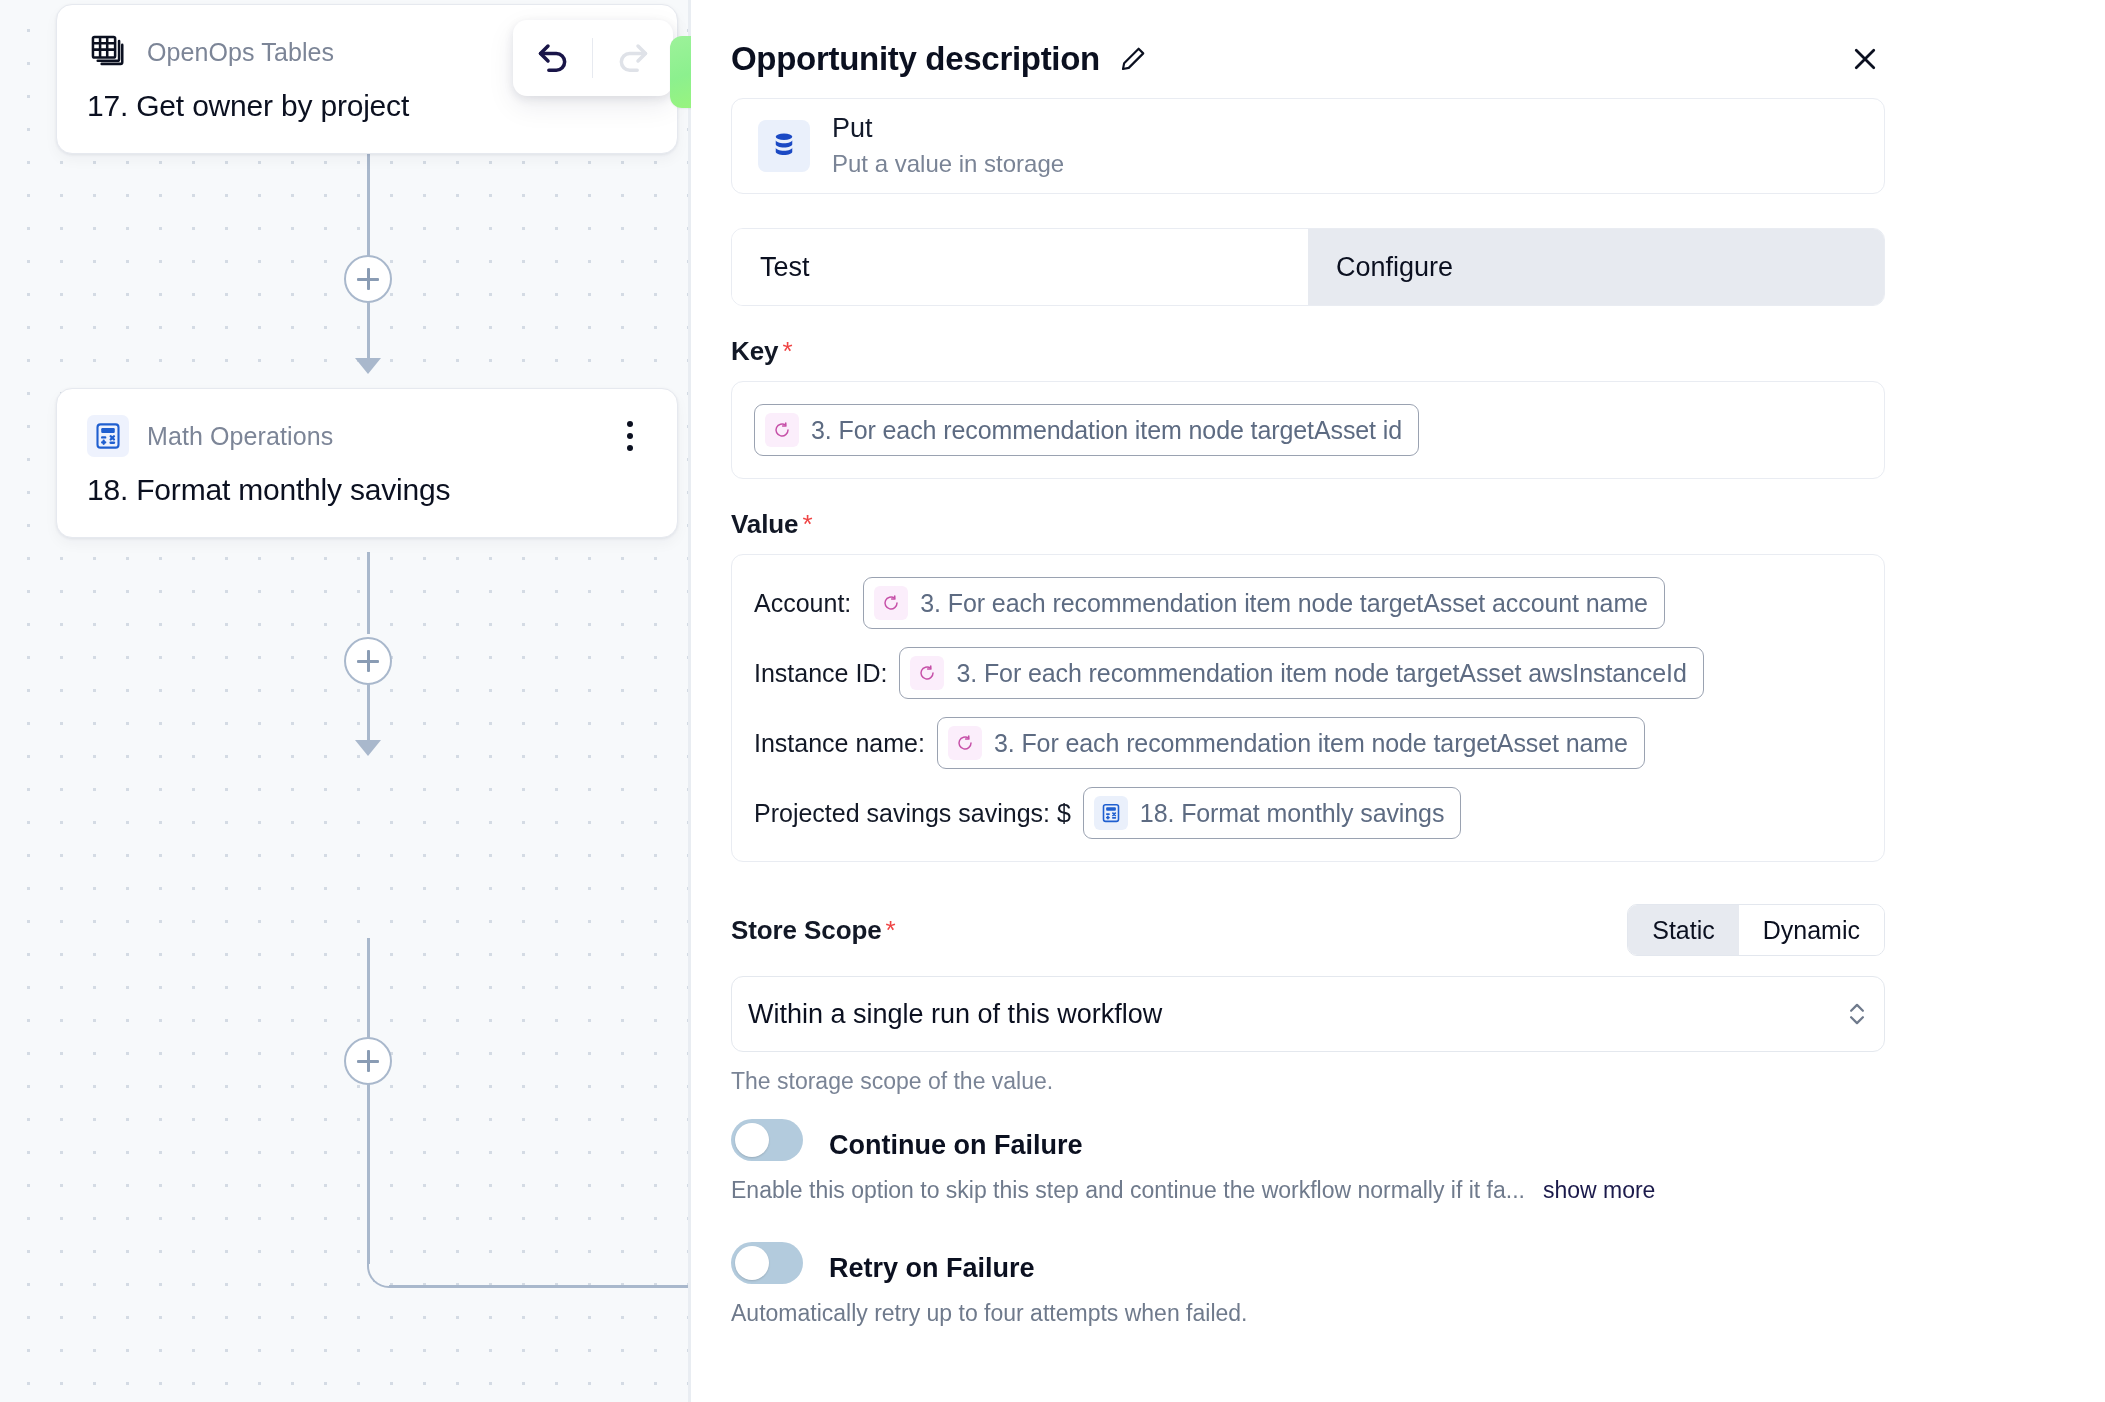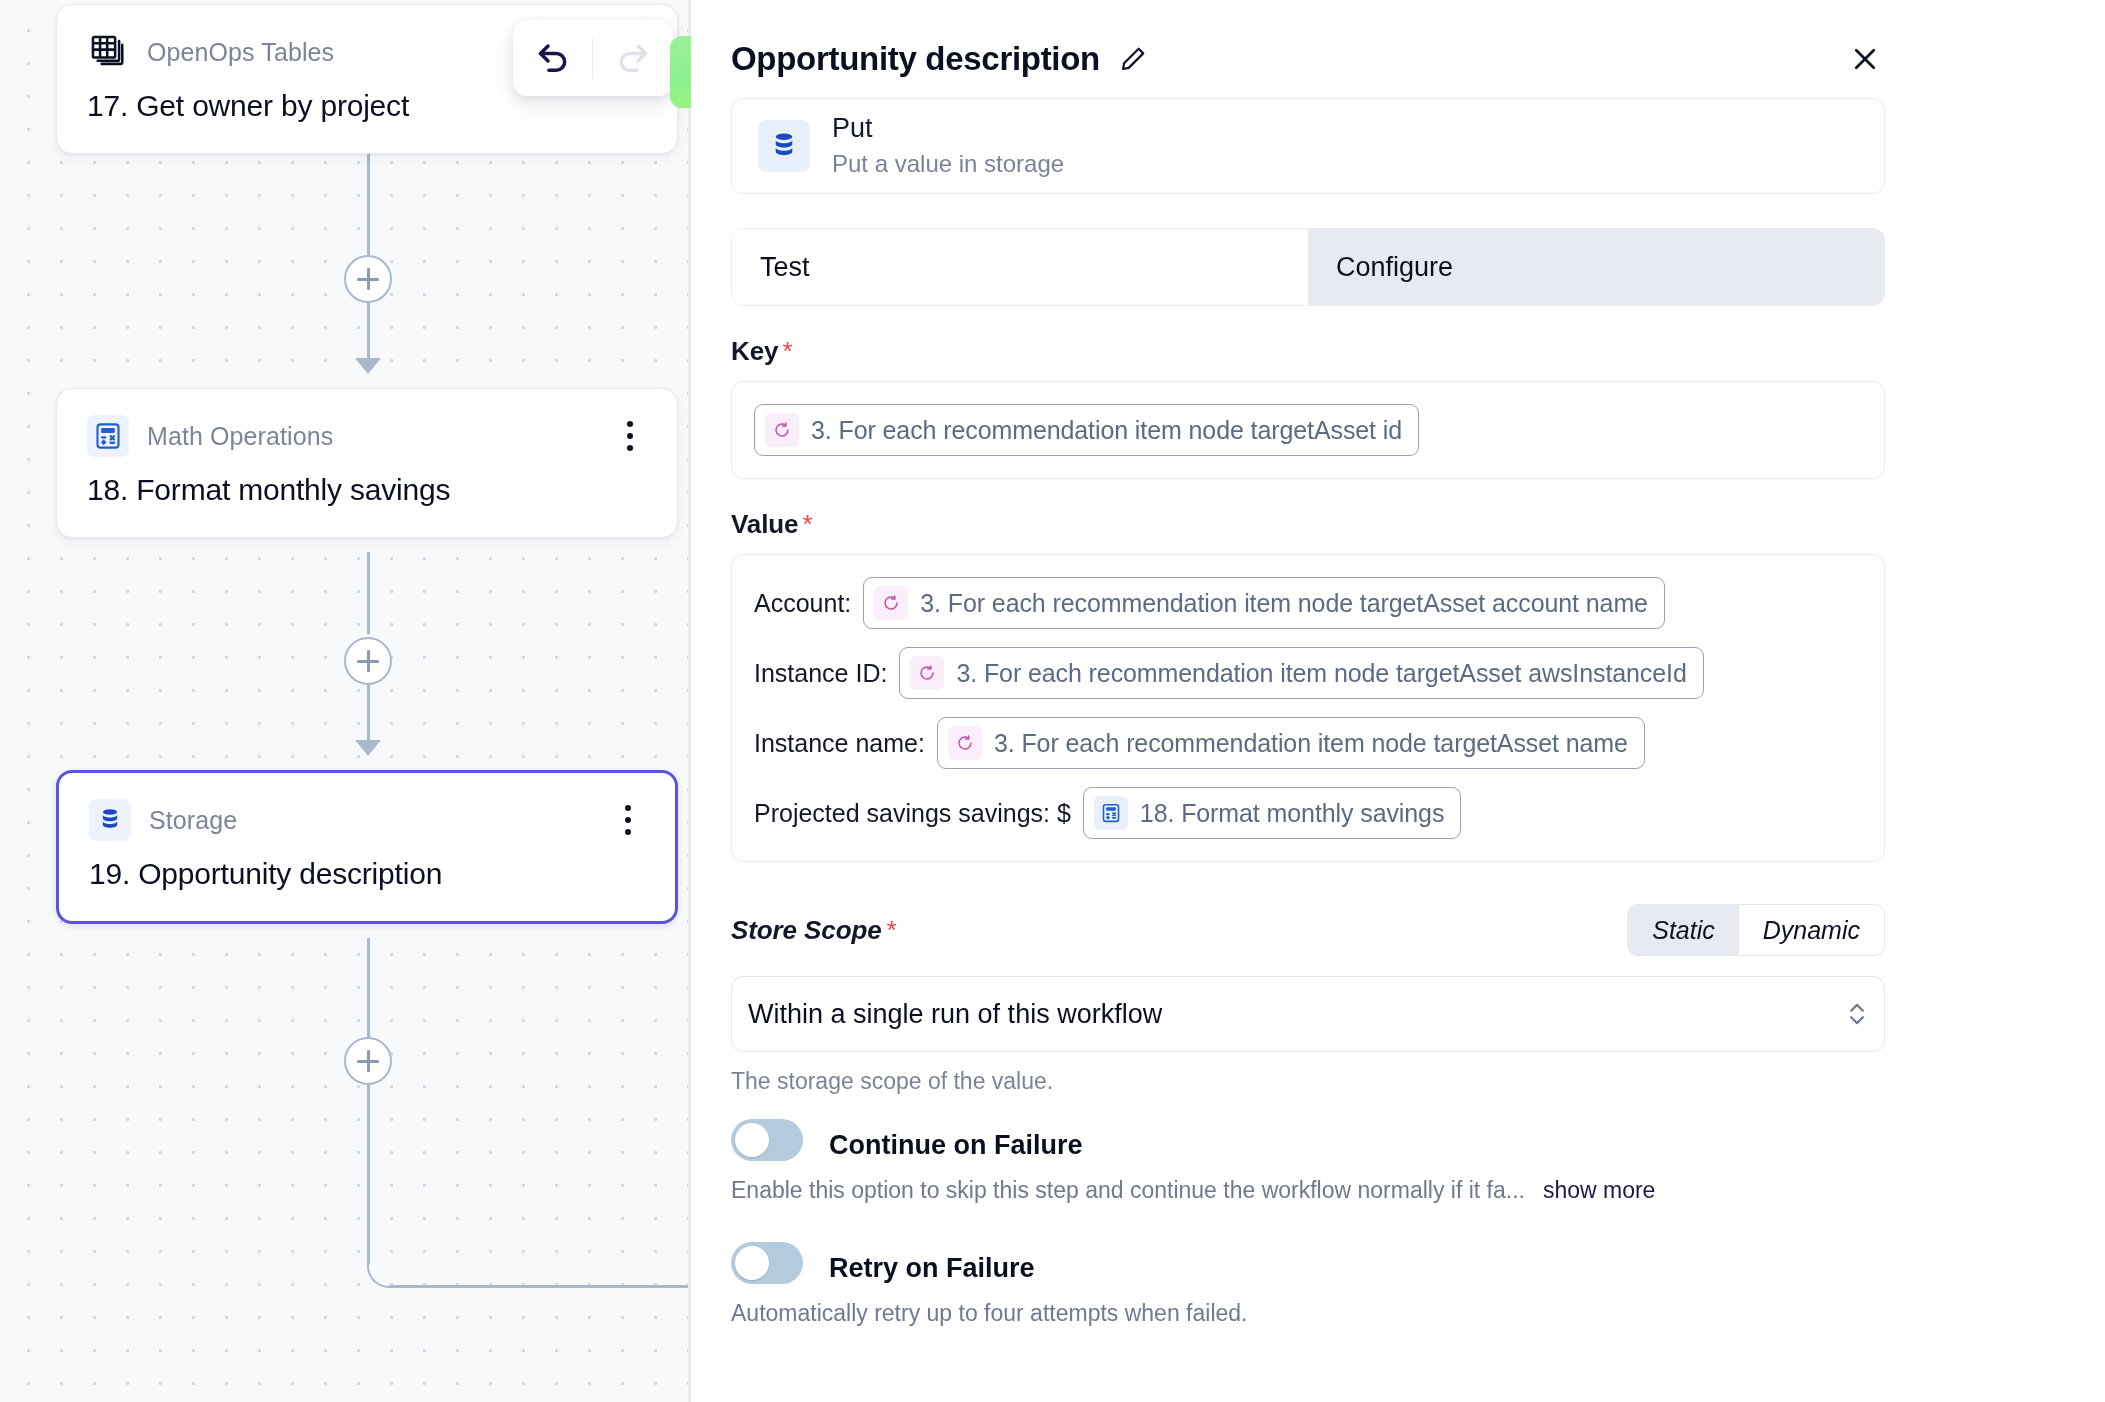--- a/index.html
+++ b/index.html
@@ -200,21 +200,21 @@
   .chip-text {
     font-size: 25px; color: #5d6b82; white-space: nowrap; letter-spacing: -.1px;
   }
 
   .value-row { display: flex; align-items: center; margin-bottom: 18px; }
   .value-row:last-child { margin-bottom: 0; }
   .value-label {
     font-size: 25px; color: #121826; white-space: nowrap; margin-right: 12px;
   }
 
-  .scope-head { display: flex; align-items: center; margin-top: 42px; font-style: italic; }
+  .scope-head { display: flex; align-items: center; margin-top: 42px; }
   .scope-head .field-label { margin: 0; }
   .seg {
     margin-left: auto;
     display: flex; border: 1.5px solid #e3e7ee; border-radius: 10px;
     background: #ffffff; overflow: hidden; height: 52px;
   }
   .seg-btn {
     display: flex; align-items: center; justify-content: center;
     padding: 0 24px; font-size: 25px; color: #0b1020; cursor: pointer;
     background: #ffffff;
@@ -330,38 +330,20 @@
         <div class="node-piece">Math Operations</div>
         <div class="node-menu">
             <i></i>
             <i></i>
             <i></i>
           </div>
       </div>
       <div class="node-title">18. Format monthly savings</div>
     </div>
 
-    <div class="node selected" style="left:56px; top:770px;">
-      <div class="node-head">
-        <div class="node-icon">
-          <svg width="26" height="26" viewBox="0 0 24 24" fill="#1b49c4">
-            <ellipse cx="12" cy="4.6" rx="6.6" ry="2.6"></ellipse>
-            <path d="M5.4 7.2v3.4c0 1.45 2.96 2.6 6.6 2.6s6.6-1.15 6.6-2.6V7.2c0 1.45-2.96 2.6-6.6 2.6S5.4 8.65 5.4 7.2z"></path>
-            <path d="M5.4 13.1v3.4c0 1.45 2.96 2.6 6.6 2.6s6.6-1.15 6.6-2.6v-3.4c0 1.45-2.96 2.6-6.6 2.6s-6.6-1.15-6.6-2.6z"></path>
-          </svg>
-        </div>
-        <div class="node-piece">Storage</div>
-        <div class="node-menu">
-            <i></i>
-            <i></i>
-            <i></i>
-          </div>
-      </div>
-      <div class="node-title">19. Opportunity description</div>
-    </div>
 
     <div class="canvas-divider"></div>
   </div>
 
   <div class="panel">
 
     <div class="panel-header">
       <div class="panel-title">Opportunity description</div>
       <div class="edit-icon">
         <svg width="30" height="30" viewBox="0 0 24 24" fill="none" stroke="#0b1020" stroke-width="1.7" stroke-linecap="round" stroke-linejoin="round">

